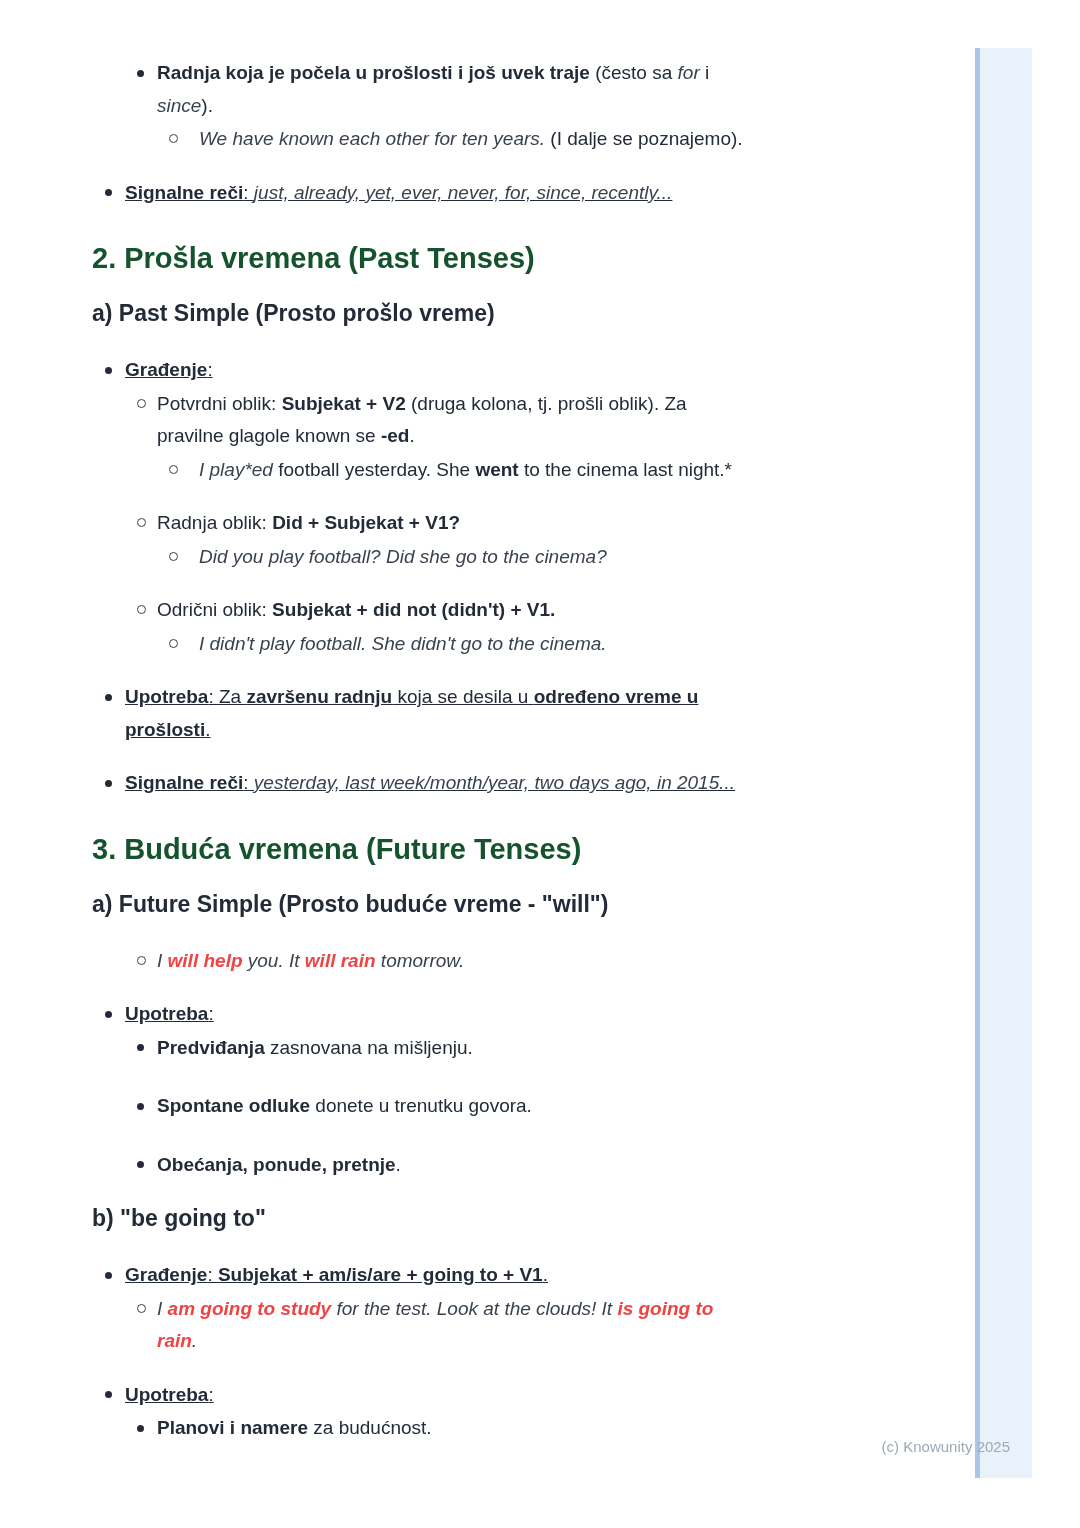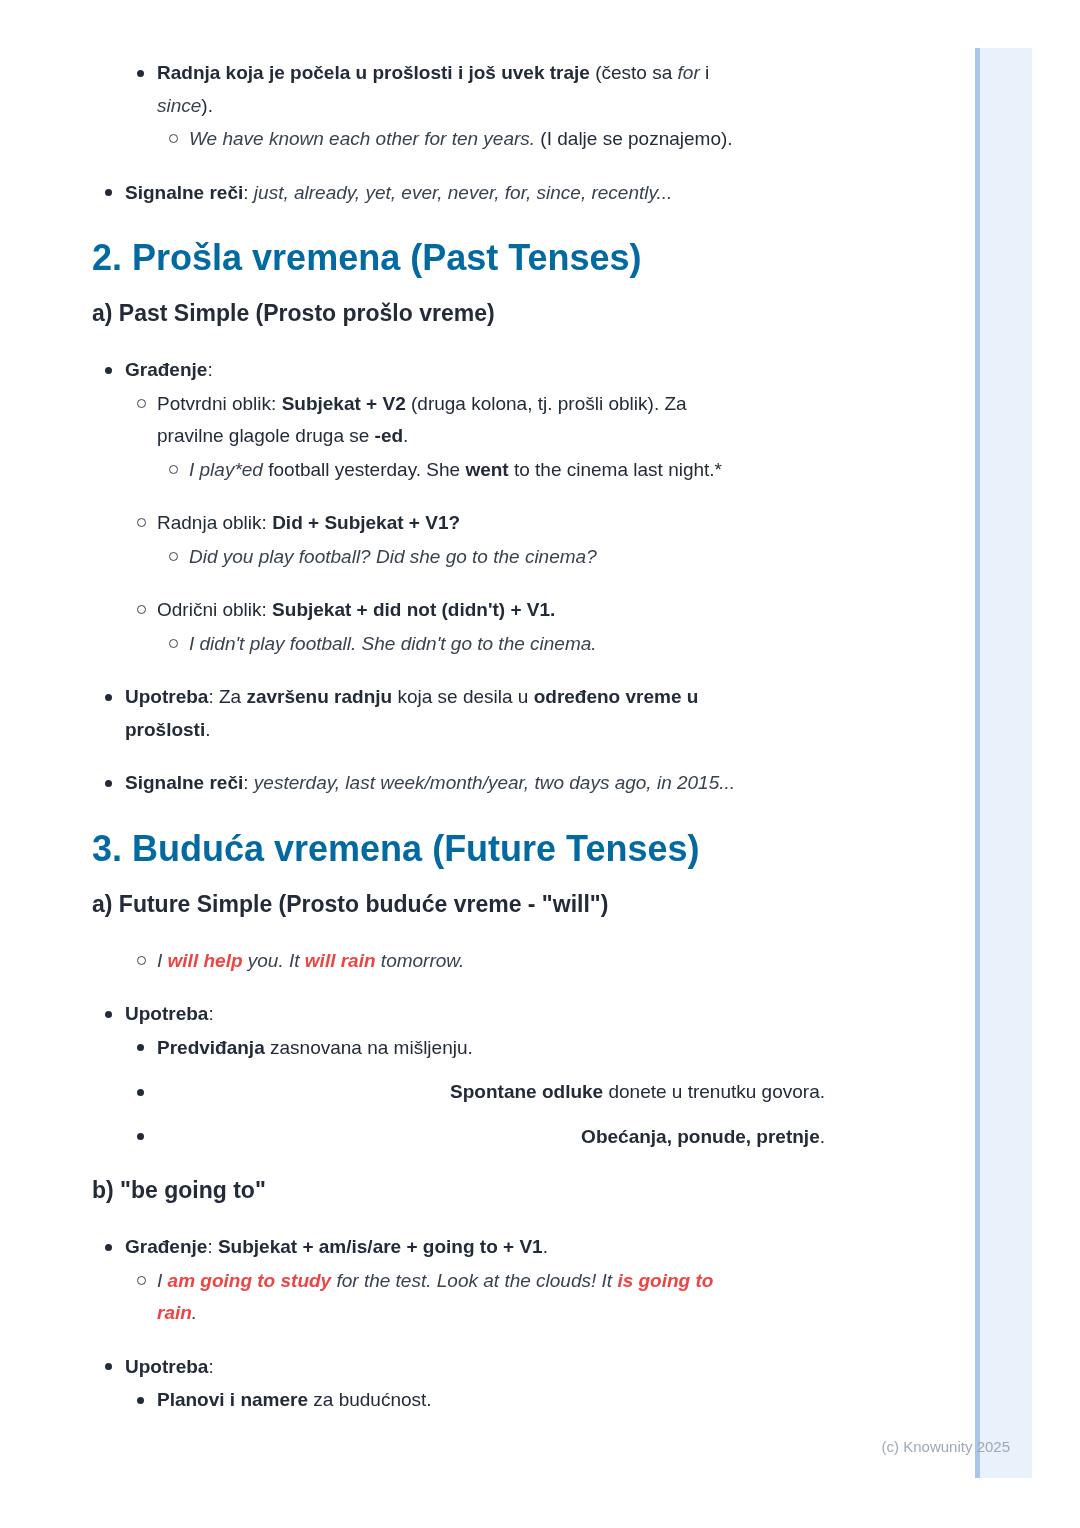--- a/index.html
+++ b/index.html
@@ -28,38 +28,38 @@
 
   .content {
     position:absolute; top:0; left:0;
     width:733px;
     padding:57px 0 0 92px;
     z-index:1;
   }
   .content > :first-child { margin-top:0 !important; }
 
   .h2 {
-    font-size:36px; font-weight:700;
-    color:#0369a1;
+    font-size:29px; font-weight:700;
+    color:#14532d;
     line-height:36px;
     margin:31px 0 23px 0;
   }
   .h3 {
     font-size:23px; font-weight:700;
     color:#232B39;
     line-height:28px;
     margin:23px 0 27px 0;
   }
 
   .li { display:flex; margin-top:21px; }
   .li.attached { margin-top:1px; }
-  .li.sub { margin-top:12px;text-align:right; }
-  .lvl1 { margin-left:13px; }
+  .li.sub { margin-top:26px; }
+  .lvl1 { margin-left:13px;text-decoration:underline; }
   .lvl2 { margin-left:45px; }
-  .lvl3 { margin-left:77px; }
+  .lvl3 { margin-left:77px;gap:10px; }
 
   .marker { flex:0 0 20px; display:flex; align-items:flex-start; }
   .dot {
     width:7px; height:7px; border-radius:50%;
     background:#232B39; margin-top:12.5px;
   }
   .ring {
     width:7px; height:7px; border-radius:50%;
     border:1.8px solid #3A434F; margin-top:11px;
     box-sizing:content-box;
@@ -108,21 +108,21 @@
       <div class="li lvl1">
         <span class="marker">
           <span class="dot"></span>
         </span>
         <span class="txt"><span class="bd">Građenje</span><span>:</span></span>
       </div>
       <div class="li lvl2 attached">
         <span class="marker">
           <span class="ring"></span>
         </span>
-        <span class="txt"><span>Potvrdni oblik: </span><span class="bd">Subjekat + V2</span><span> (druga kolona, tj. prošli oblik). Za</span><br><span>pravilne glagole druga se </span><span class="bd">-ed</span><span>.</span></span>
+        <span class="txt"><span>Potvrdni oblik: </span><span class="bd">Subjekat + V2</span><span> (druga kolona, tj. prošli oblik). Za</span><br><span>pravilne glagole known se </span><span class="bd">-ed</span><span>.</span></span>
       </div>
       <div class="li lvl3 attached">
         <span class="marker">
           <span class="ring"></span>
         </span>
         <span class="txt"><span class="it">I play*ed</span><span> football yesterday. She </span><span class="bd">went</span><span> to the cinema last night.*</span></span>
       </div>
       <div class="li lvl2">
         <span class="marker">
           <span class="ring"></span>

